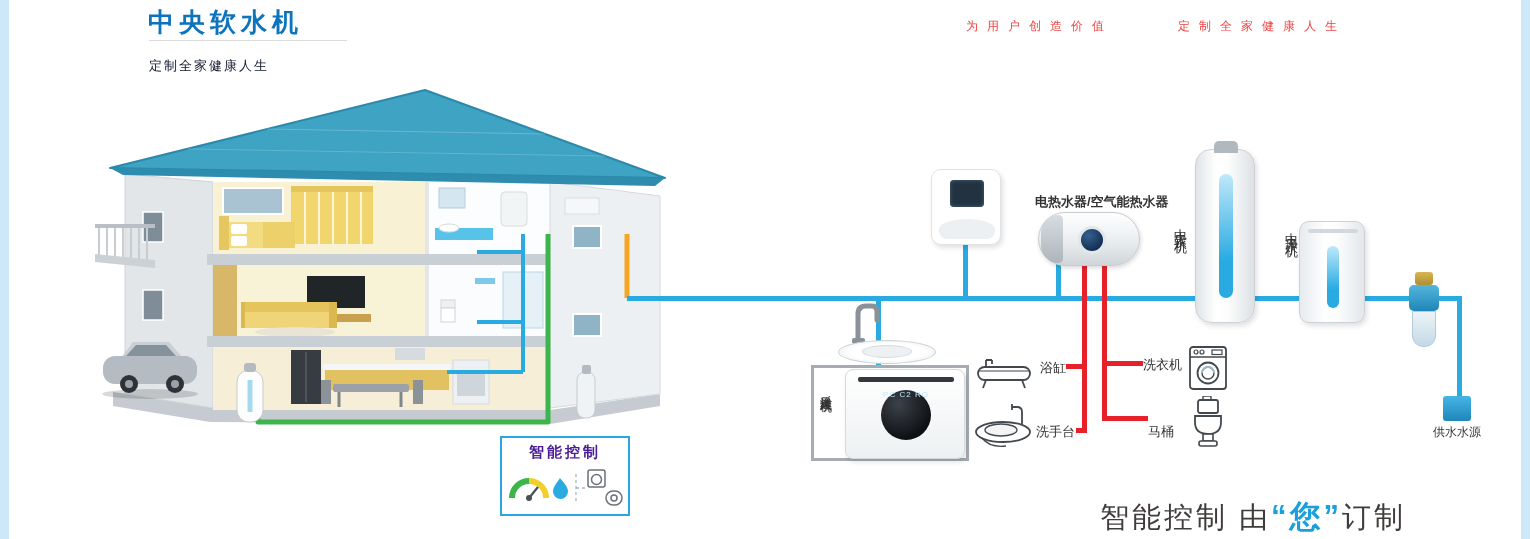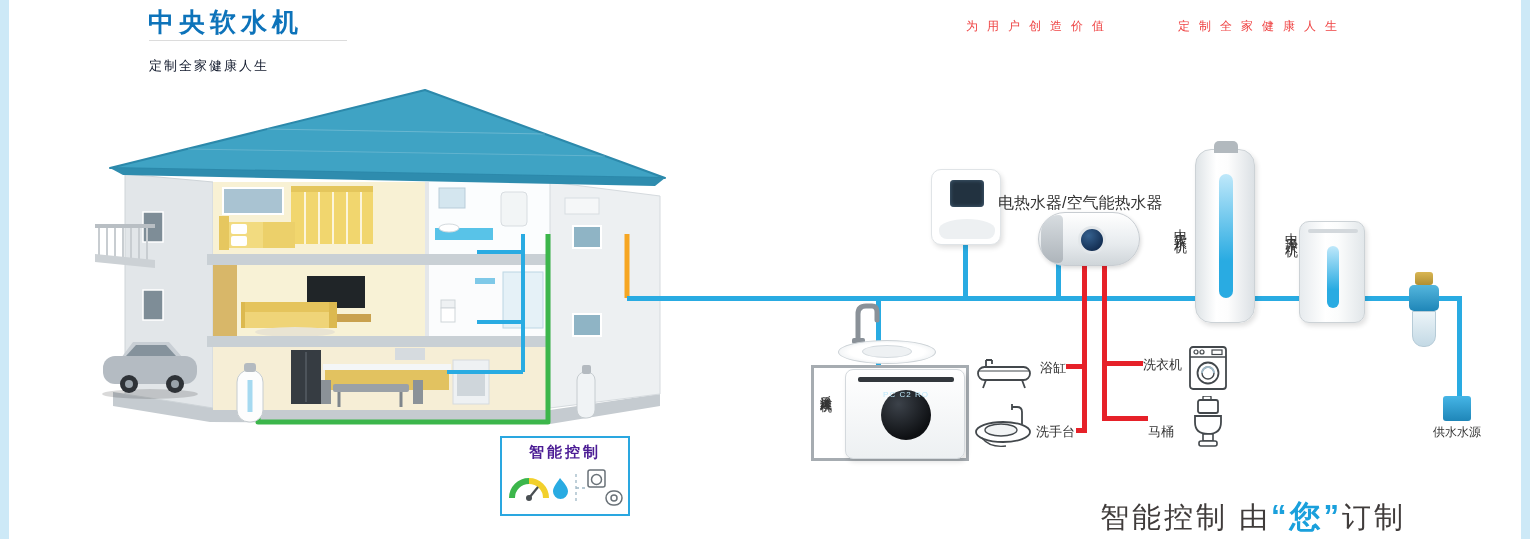--- a/index.html
+++ b/index.html
@@ -252,21 +252,21 @@
 </svg>
 
 <svg class="fixicon" width="38" height="52" viewBox="0 0 38 52" style="left:1190px;top:396px">
   <rect x="13" y="0" width="8" height="4" rx="1" fill="none" stroke="#43484c" stroke-width="1.4"></rect>
   <rect x="8" y="4" width="20" height="13" rx="2" fill="#fff" stroke="#43484c" stroke-width="1.8"></rect>
   <path d="M5 20 H31 V26 Q31 38 18 38 Q5 38 5 26 Z" fill="#fff" stroke="#43484c" stroke-width="1.8"></path>
   <rect x="13" y="38" width="10" height="7" fill="#fff" stroke="#43484c" stroke-width="1.6"></rect>
   <rect x="9" y="45" width="18" height="5" rx="2" fill="#fff" stroke="#43484c" stroke-width="1.6"></rect>
 </svg>
 
-<div class="lbl" style="left:998px;top:193px;font-size:16px;font-weight:normal">电热水器/空气能热水器</div>
+<div class="lbl" style="left:1035px;top:193px;font-size:13px;font-weight:bold">电热水器/空气能热水器</div>
 <div class="vlbl" style="left:1171px;top:218px">中央软水机</div>
 <div class="vlbl" style="left:1282px;top:222px">中央净水机</div>
 <div class="vlbl" style="left:817px;top:386px;font-size:12px;letter-spacing:1px">反渗透纯水机</div>
 <div class="lbl" style="left:1040px;top:359px">浴缸</div>
 <div class="lbl" style="left:1036px;top:423px">洗手台</div>
 <div class="lbl" style="left:1143px;top:356px">洗衣机</div>
 <div class="lbl" style="left:1148px;top:423px">马桶</div>
 <div class="lbl" style="left:1433px;top:424px;font-size:12px">供水水源</div>
 
 <div class="footer">

